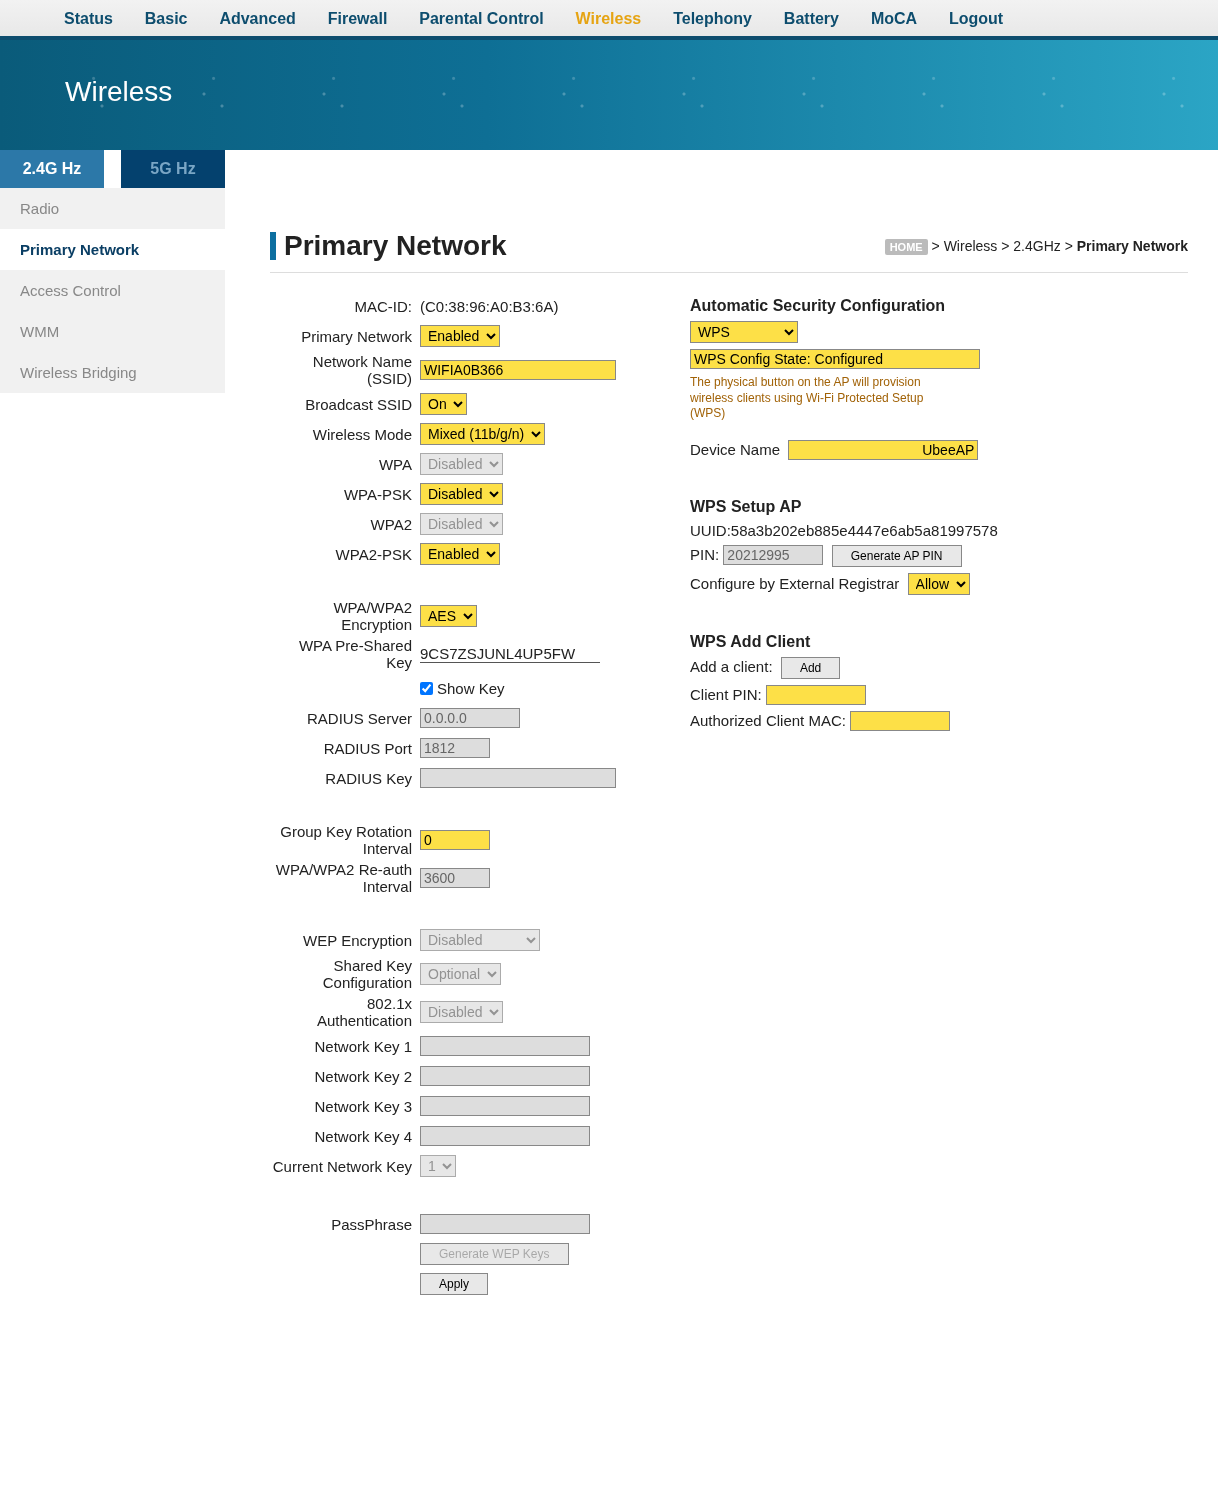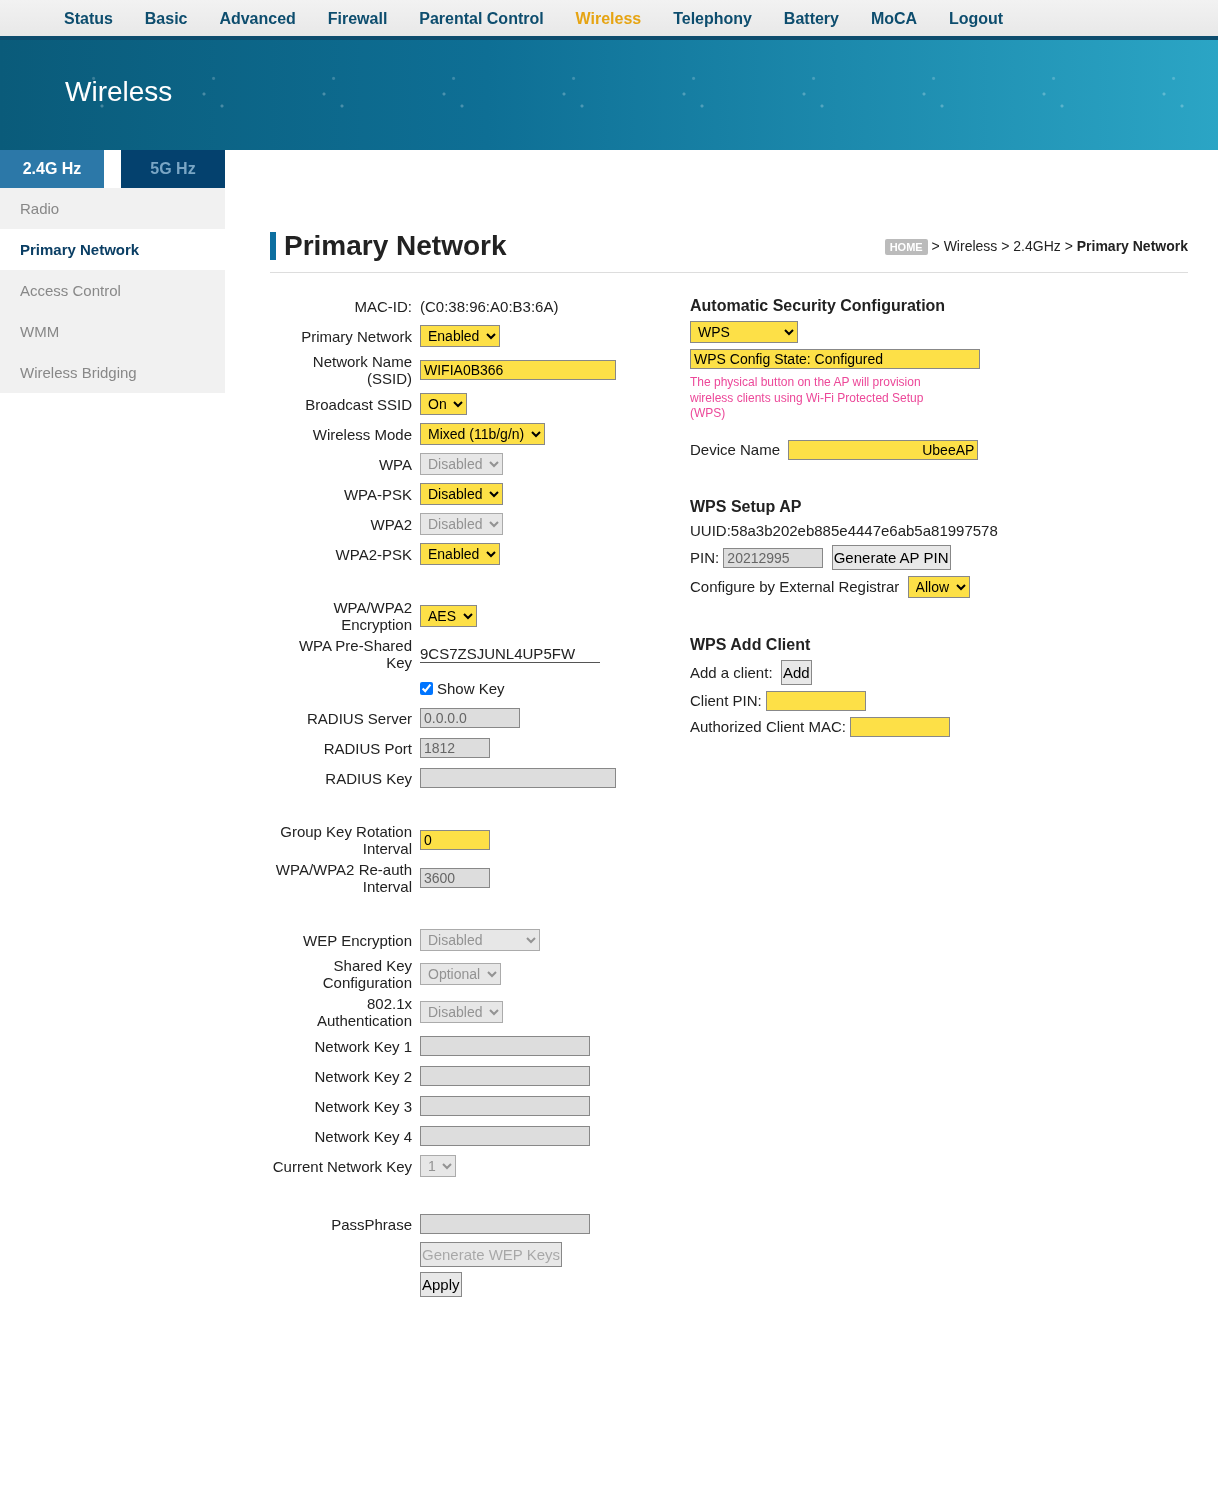--- a/index.html
+++ b/index.html
@@ -34,23 +34,23 @@
 .rightpanel { flex:1; }
 .row { display:flex; align-items:center; margin-bottom:4px; min-height: 26px; }
 .row .lbl { width:150px; text-align:right; padding-right:8px; font-size:15px; }
 .row .val { font-size:15px; display: flex; align-items: center; gap: 4px; }
 select,input[type=text] { font-size:14px; padding:1px 3px; border:1px solid #888; background: #fde047; }
 select:disabled,input:disabled { background:#ddd; color:#666; }
 input[type=text].wide { width:196px; }
 input[type=text].med { width:100px; }
 input[type=text].small { width:70px; }
 .rtitle { font-weight:bold; font-size:16px; margin-bottom:6px; margin-top:4px; }
-.rightpanel .desc { font-size:12px; color:#ec4899; line-height:1.3; margin:6px 0 18px 0; max-width: 250px; }
+.rightpanel .desc { font-size:12px; color:#a16207; line-height:1.3; margin:6px 0 18px 0; max-width: 250px; }
 .rightpanel .line { margin-bottom:6px; font-size:15px; }
-button { font-size:15px; padding:3px 1px; border:1px solid #888; background:#e8e8e8; cursor:pointer; }
+button { font-size:12px; padding:3px 18px; border:1px solid #888; background:#e8e8e8; cursor:pointer; }
 .spacer { height:28px; }
 .hrspacer { height:70px; }
 .keyline { border-bottom:1px solid #555; display:inline-block; min-width:180px; }
 </style>
 </head>
 <body>
 
 <div class="topnav">
   <a>Status</a>
   <a>Basic</a>

